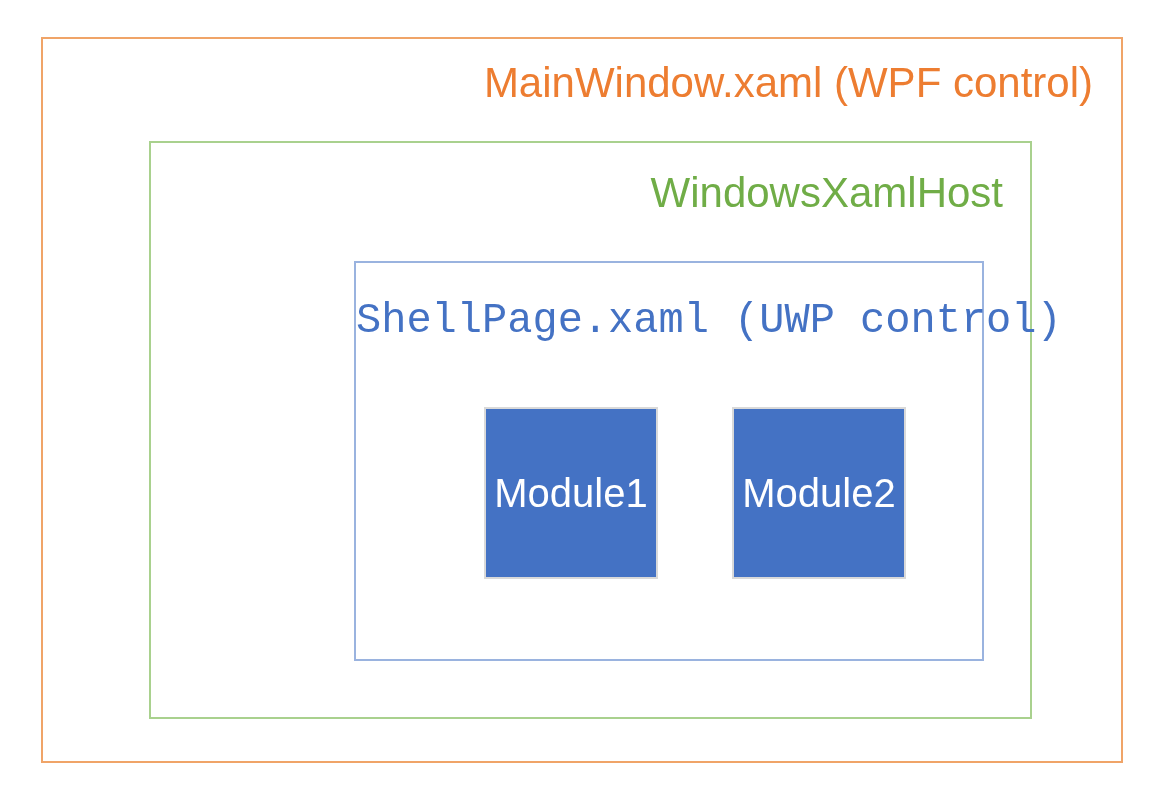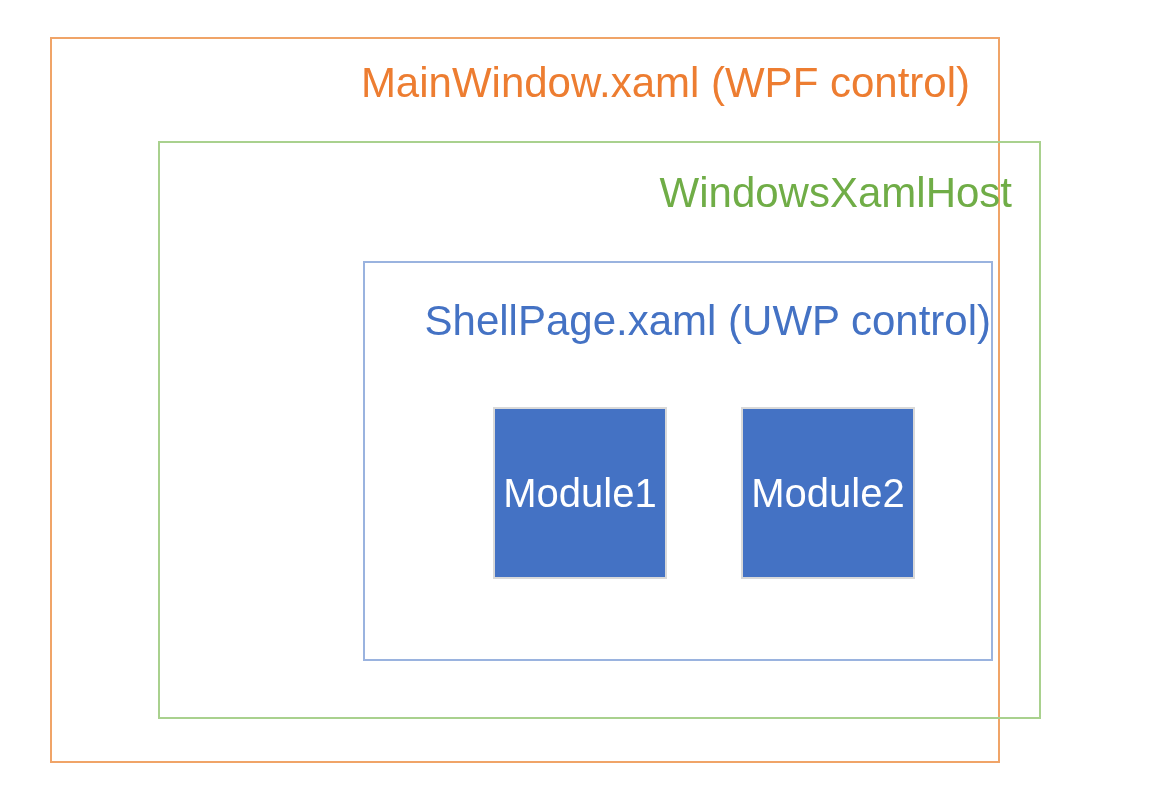--- a/index.html
+++ b/index.html
@@ -11,22 +11,22 @@
     width: 1166px;
     height: 810px;
     background: #ffffff;
     overflow: hidden;
   }
 
   .box { position: absolute; background: transparent; }
 
   
   .box-mainwindow {
-    left: 50px; top: 37px;
-    width: 950px; height: 726px;
+    left: 41px; top: 37px;
+    width: 1082px; height: 726px;
     border: 2px solid #F0A468;
   }
   .label-mainwindow {
     position: absolute;
     top: 20px; right: 28px;
     font-size: 42px;
     color: #ED7D31;
     white-space: nowrap;
   }
 
@@ -46,24 +46,25 @@
 
   
   .box-shellpage {
     left: 203px; top: 118px;
     width: 630px; height: 400px;
     border: 2px solid #9AB3DF;
   }
   .label-shellpage {
     position: absolute;
     top: 34px; left: 0; right: 0;
-    text-align: right;
+    text-align: left;
     font-size: 42px;
     color: #4472C4;
     white-space: nowrap;
+    font-family: Liberation Mono, monospace;
   }
 
   
   .module {
     position: absolute;
     top: 144px;
     width: 174px; height: 172px;
     background: #4472C4;
     border: 2px solid #D9D9D9;
     color: #ffffff;

